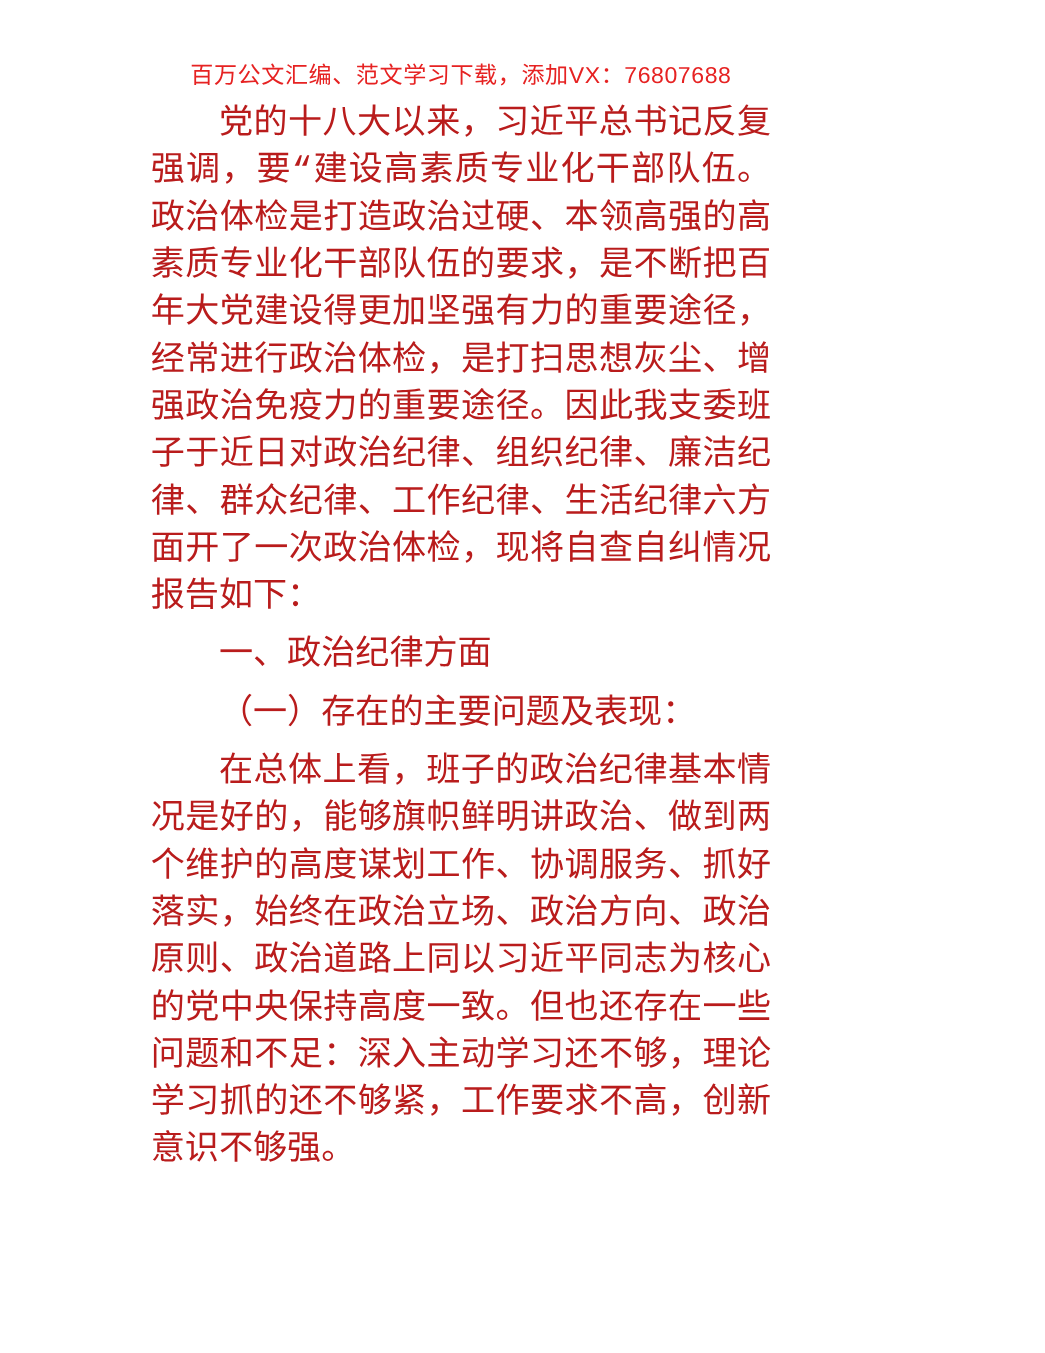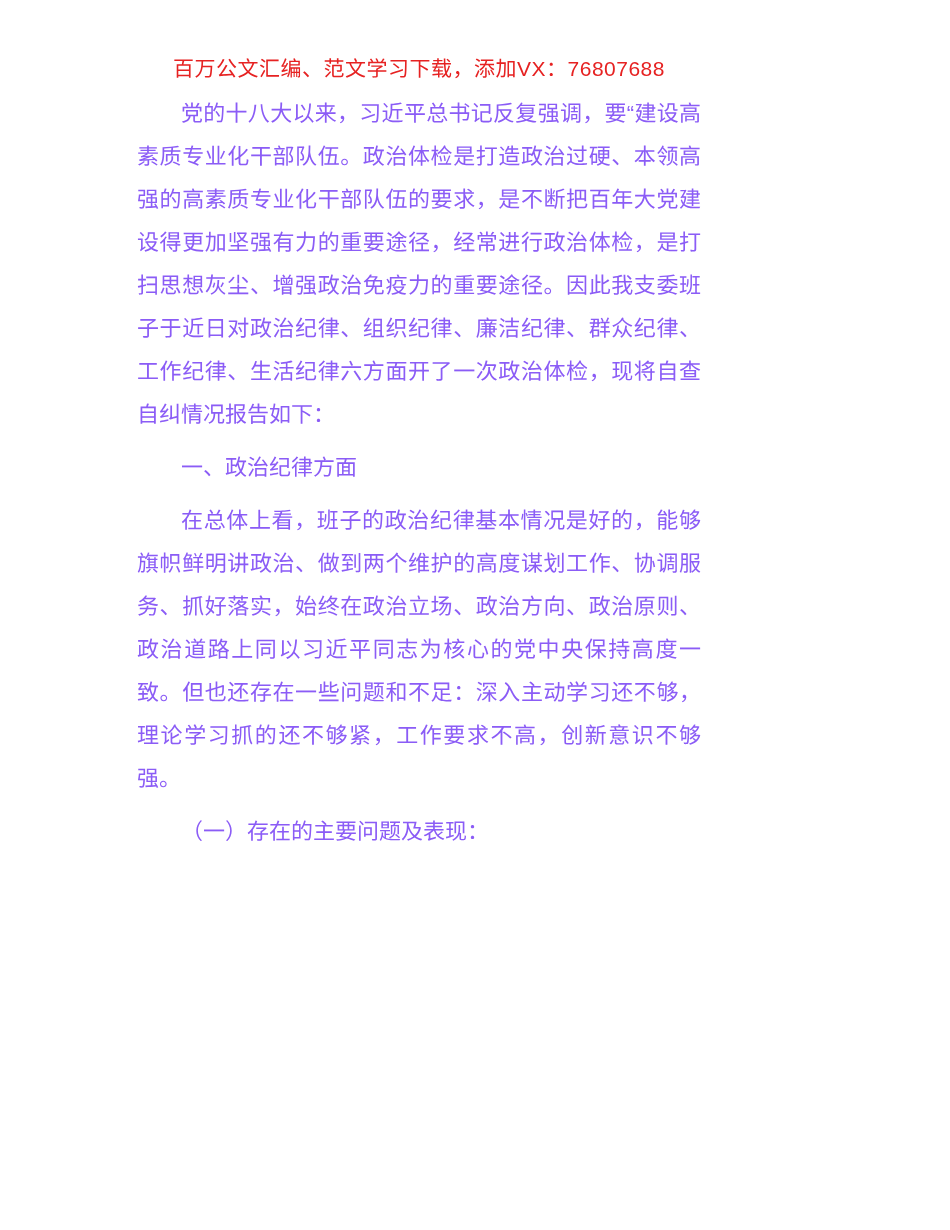--- a/index.html
+++ b/index.html
@@ -32,36 +32,37 @@
   .doc-title {
     margin: 22px 0 0 0;
     font-size: 35px;
     font-weight: bold;
     text-align: center;
     line-height: 52px;
     color: #000000;
   }
   .body-par {
     margin: 10px 0 0 0;
-    font-size: 22px;
+    font-size: 31px;
     line-height: 43px;
     text-align: justify;
     text-indent: 2em;
-    color: #8b5cf6;
+    color: #b91c1c;
     word-break: break-all;
+    font-family: Liberation Mono, monospace;
   }
 </style>
 </head>
 <body>
 
 <div class="page">
   <div class="watermark">百万公文汇编、范文学习下载，添加VX：76807688</div>
 
 
   <p class="body-par">党的十八大以来，习近平总书记反复强调，要“建设高素质专业化干部队伍。政治体检是打造政治过硬、本领高强的高素质专业化干部队伍的要求，是不断把百年大党建设得更加坚强有力的重要途径，经常进行政治体检，是打扫思想灰尘、增强政治免疫力的重要途径。因此我支委班子于近日对政治纪律、组织纪律、廉洁纪律、群众纪律、工作纪律、生活纪律六方面开了一次政治体检，现将自查自纠情况报告如下：</p>
 
   <p class="body-par">一、政治纪律方面</p>
 
+  <p class="body-par">（一）存在的主要问题及表现：</p>
+
   <p class="body-par">在总体上看，班子的政治纪律基本情况是好的，能够旗帜鲜明讲政治、做到两个维护的高度谋划工作、协调服务、抓好落实，始终在政治立场、政治方向、政治原则、政治道路上同以习近平同志为核心的党中央保持高度一致。但也还存在一些问题和不足：深入主动学习还不够，理论学习抓的还不够紧，工作要求不高，创新意识不够强。</p>
-
-  <p class="body-par">（一）存在的主要问题及表现：</p>
 
 </div>
 
 </body></html>

